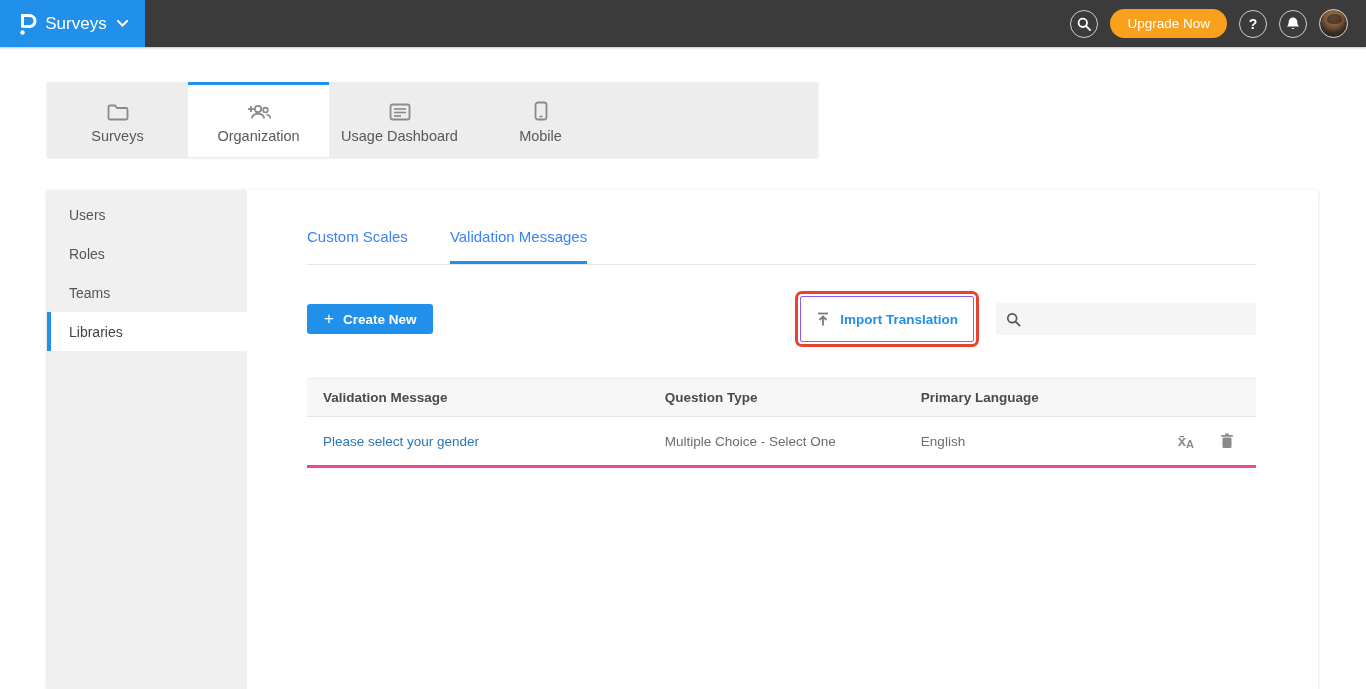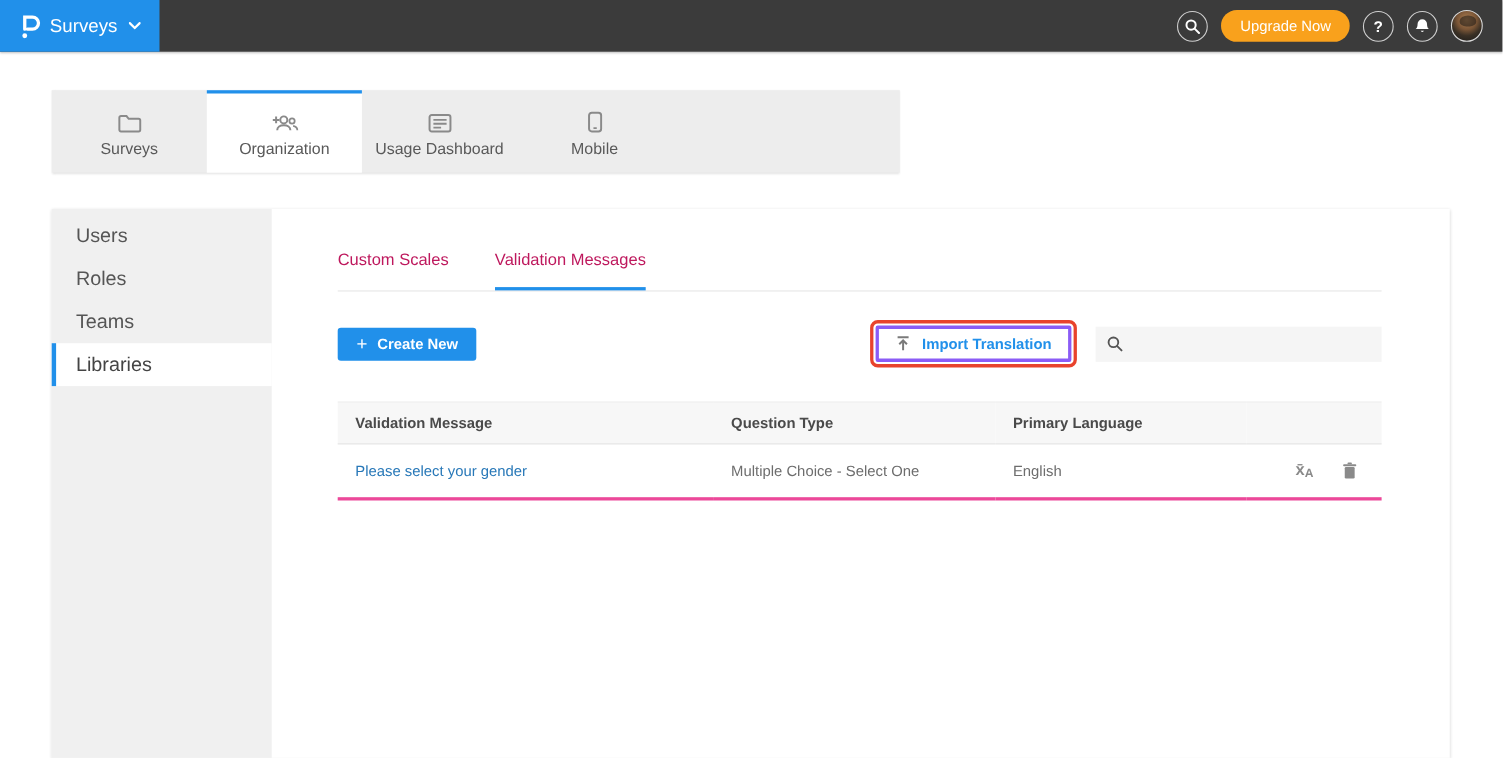--- a/index.html
+++ b/index.html
@@ -40,36 +40,36 @@
   .banner-title { color:#f2f4fa; font-size:17px; margin-left:75px; }
   .banner-bullets { margin-left:auto; margin-right:90px; list-style:none; }
   .banner-bullets li { color:#e8ebf5; font-size:12.5px; line-height:21px; position:relative; padding-left:14px; }
   .banner-bullets li::before { content:"•"; position:absolute; left:0; color:#e8ebf5; }
 
   
   .panel { margin:33px 48px 0 47px; height:499px; background:#fff; display:flex;
     box-shadow:0 1px 3px rgba(0,0,0,.18); }
   .sidebar { width:200px; background:#f0f0f0; padding-top:5px; }
   .side-item { height:39px; display:flex; align-items:center; padding-left:18px;
-    color:#555; font-size:18px; cursor:pointer; border-left:4px solid transparent; }
+    color:#555; font-size:14px; cursor:pointer; border-left:4px solid transparent; }
   .side-item.active { background:#ffffff; border-left:4px solid #2190ea; color:#444; }
 
   .main { flex:1; padding:38px 62px 0 60px; }
   .tabs { display:flex; gap:42px; border-bottom:1px solid #e6e6e6; }
-  .tab { font-size:15px; color:#be185d; padding-bottom:16px; cursor:pointer;
+  .tab { font-size:15px; color:#3b82f6; padding-bottom:16px; cursor:pointer;
     border-bottom:3px solid transparent; }
   .tab.active { border-bottom:3px solid #2190ea; }
 
   .toolbar { margin-top:31px; display:flex; align-items:center; }
   .create-btn { background:#2190ea; color:#fff; border:none; border-radius:3px;
     height:30px; padding:0 17px; font-size:13.5px; font-weight:bold; display:flex;
     align-items:center; gap:9px; cursor:pointer; }
   .create-plus { font-size:17px; font-weight:normal; }
   .toolbar-right { margin-left:auto; display:flex; align-items:center; gap:22px; }
-  .import-btn { background:#fff; border:3px solid #8b5cf6; border-radius:2px; height:33px;
+  .import-btn { background:#fff; border:1px solid #8b5cf6; border-radius:2px; height:46px;
     padding:0 15px; display:flex; align-items:center; gap:10px; color:#2190ea;
     font-size:13.5px; font-weight:bold; cursor:pointer;
     outline:3px solid #e8432d; outline-offset:2px; }
   .search-box { width:260px; height:32px; background:#f5f5f5; display:flex;
     align-items:center; padding-left:10px; gap:8px; }
   .search-box input { border:none; background:transparent; outline:none; font-size:13px;
     color:#444; width:210px; font-family:"Liberation Sans", sans-serif; }
 
   table.vm-table { margin-top:36px; width:100%; border-collapse:collapse; }
   .vm-table thead th { background:#f7f7f7; text-align:left; font-size:13.5px; color:#4a4a4a;

